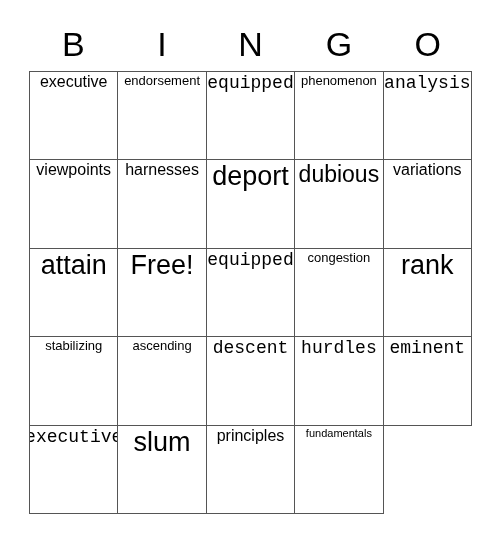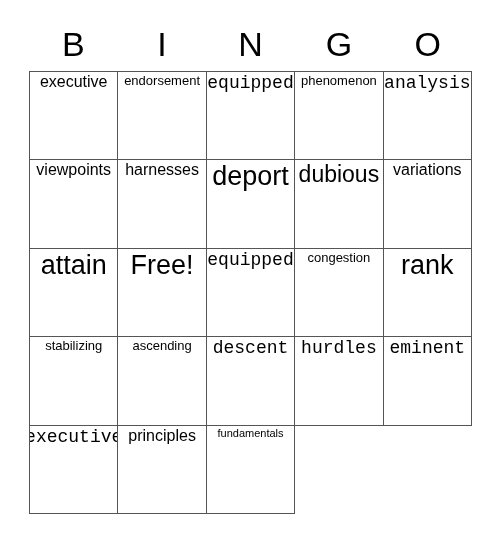--- a/index.html
+++ b/index.html
@@ -160,20 +160,23 @@
       <div class="cell">
         <span class="cell-text fs-l">hurdles</span>
       </div>
       <div class="cell">
         <span class="cell-text fs-l">eminent</span>
       </div>
       <div class="cell">
         <span class="cell-text fs-l">executive</span>
       </div>
       <div class="cell">
+        <span class="cell-text fs-xxl">slum</span>
+      </div>
+      <div class="cell">
         <span class="cell-text fs-m">principles</span>
       </div>
       <div class="cell">
         <span class="cell-text fs-xs">fundamentals</span>
       </div>
     </div>
 
 </div>
 
 </body></html>

